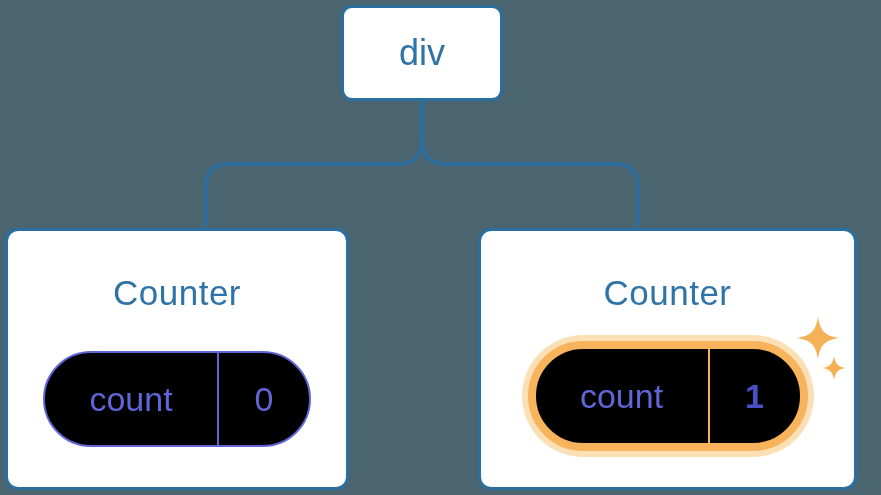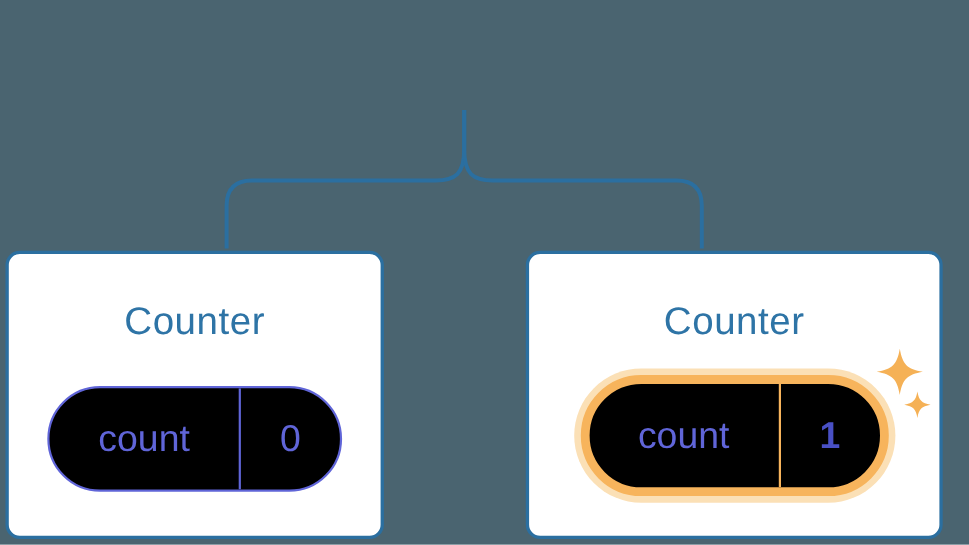--- a/index.html
+++ b/index.html
@@ -119,20 +119,23 @@
 </head>
 <body>
 
 <div class="stage">
 
   <svg class="connectors" viewBox="0 0 881 495" aria-hidden="true">
     <path class="connector-path" d="M422,100 V136 C422,158 414,164 396,164 H229 Q206,164 206,187 V226"></path>
     <path class="connector-path" d="M422,100 V136 C422,158 430,164 448,164 H615 Q638,164 638,187 V226"></path>
   </svg>
 
+  <div class="root-node">
+    <span>div</span>
+  </div>
 
   <div class="card left">
     <div class="card-title">Counter</div>
     <div class="pill plain">
       <div class="pill-key-cell">count</div>
       <div class="pill-value-cell">0</div>
     </div>
   </div>
 
   <div class="card right">

